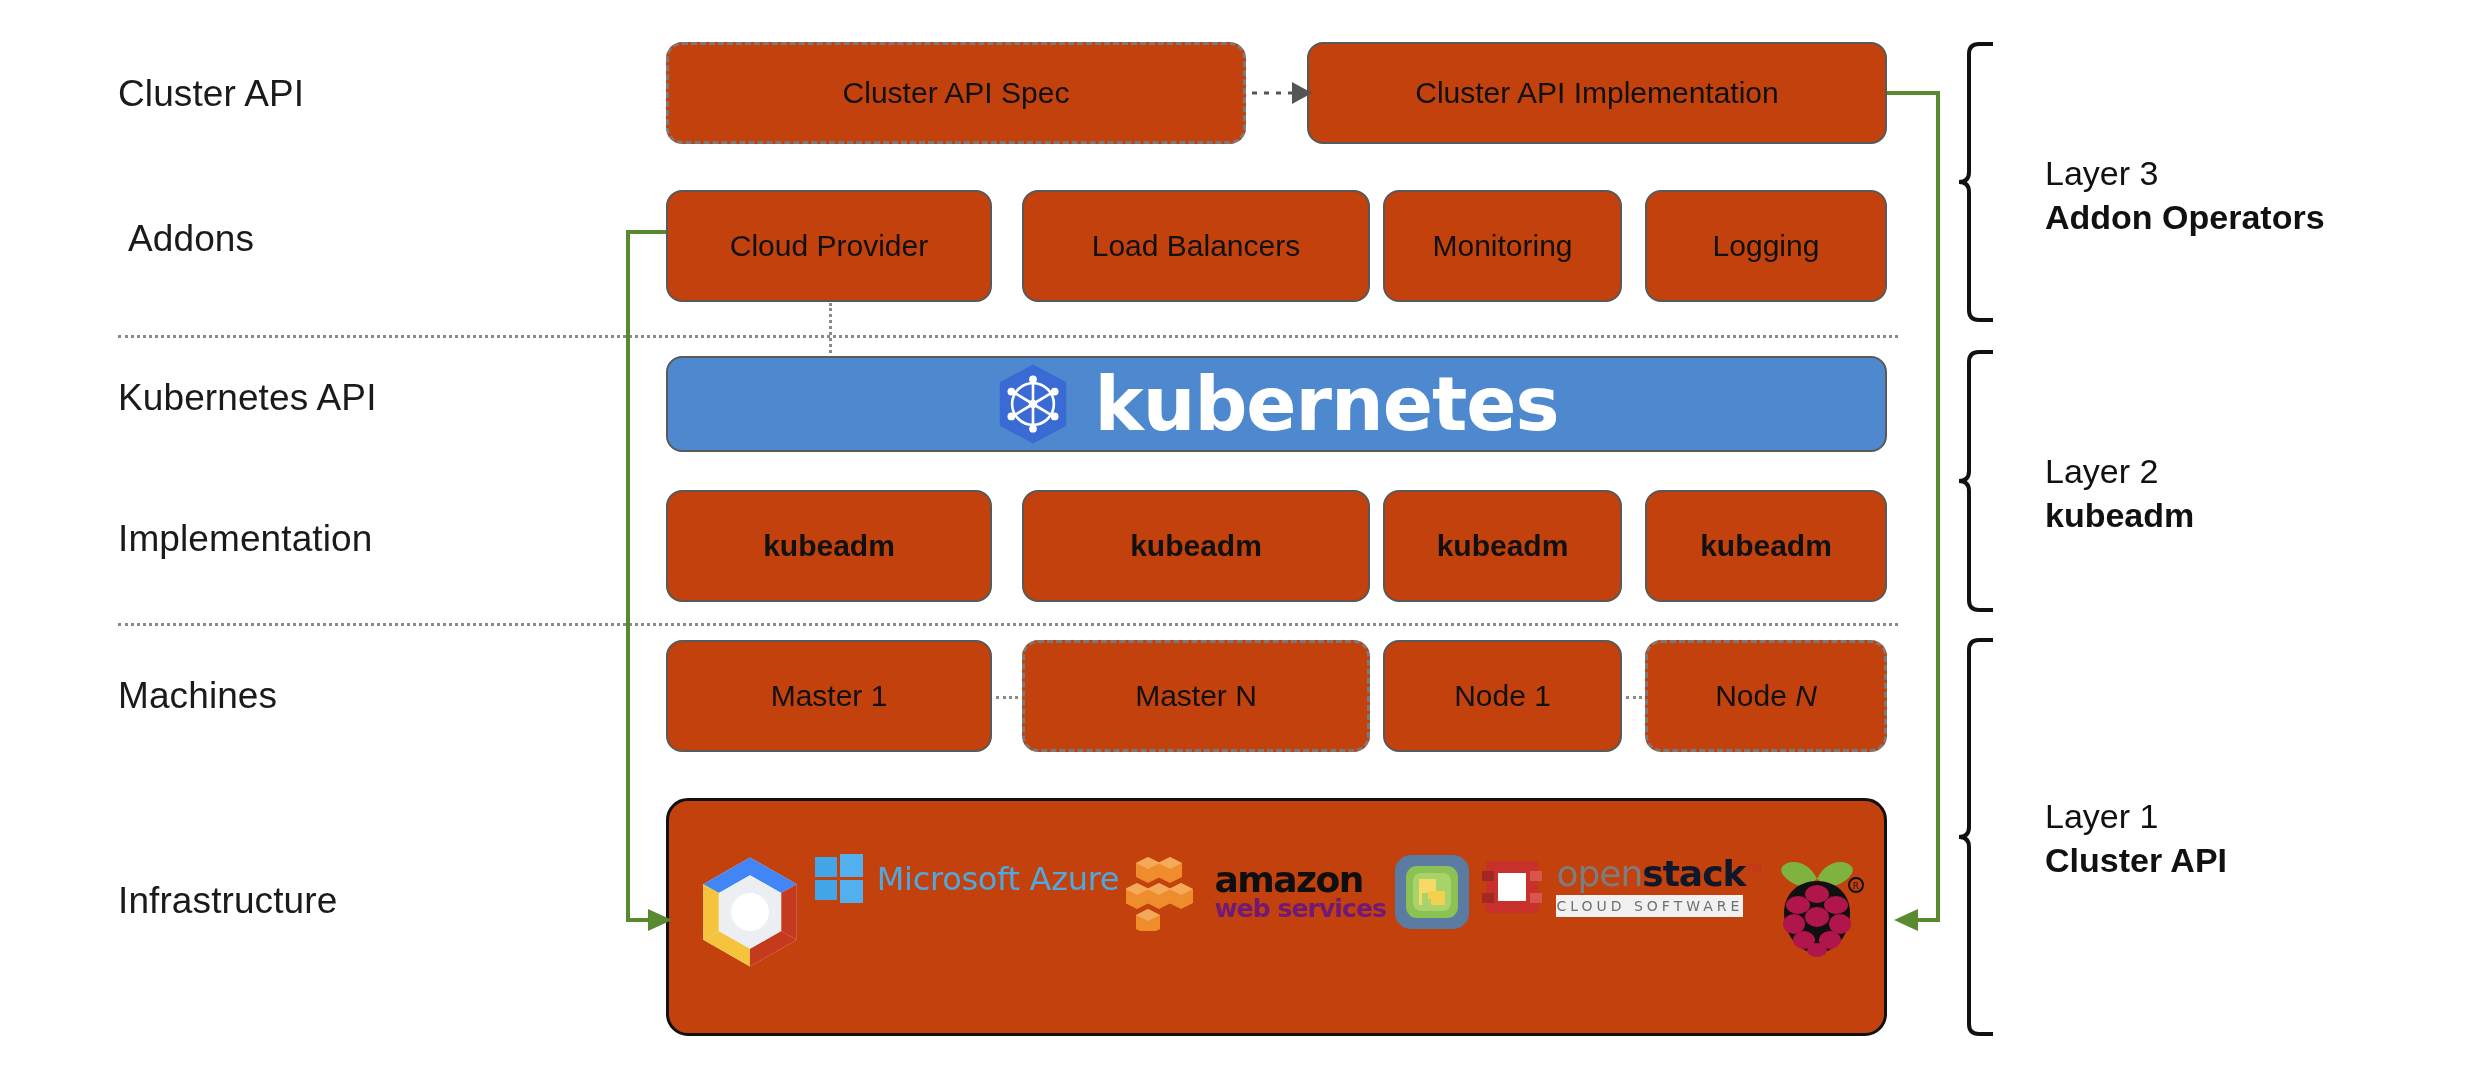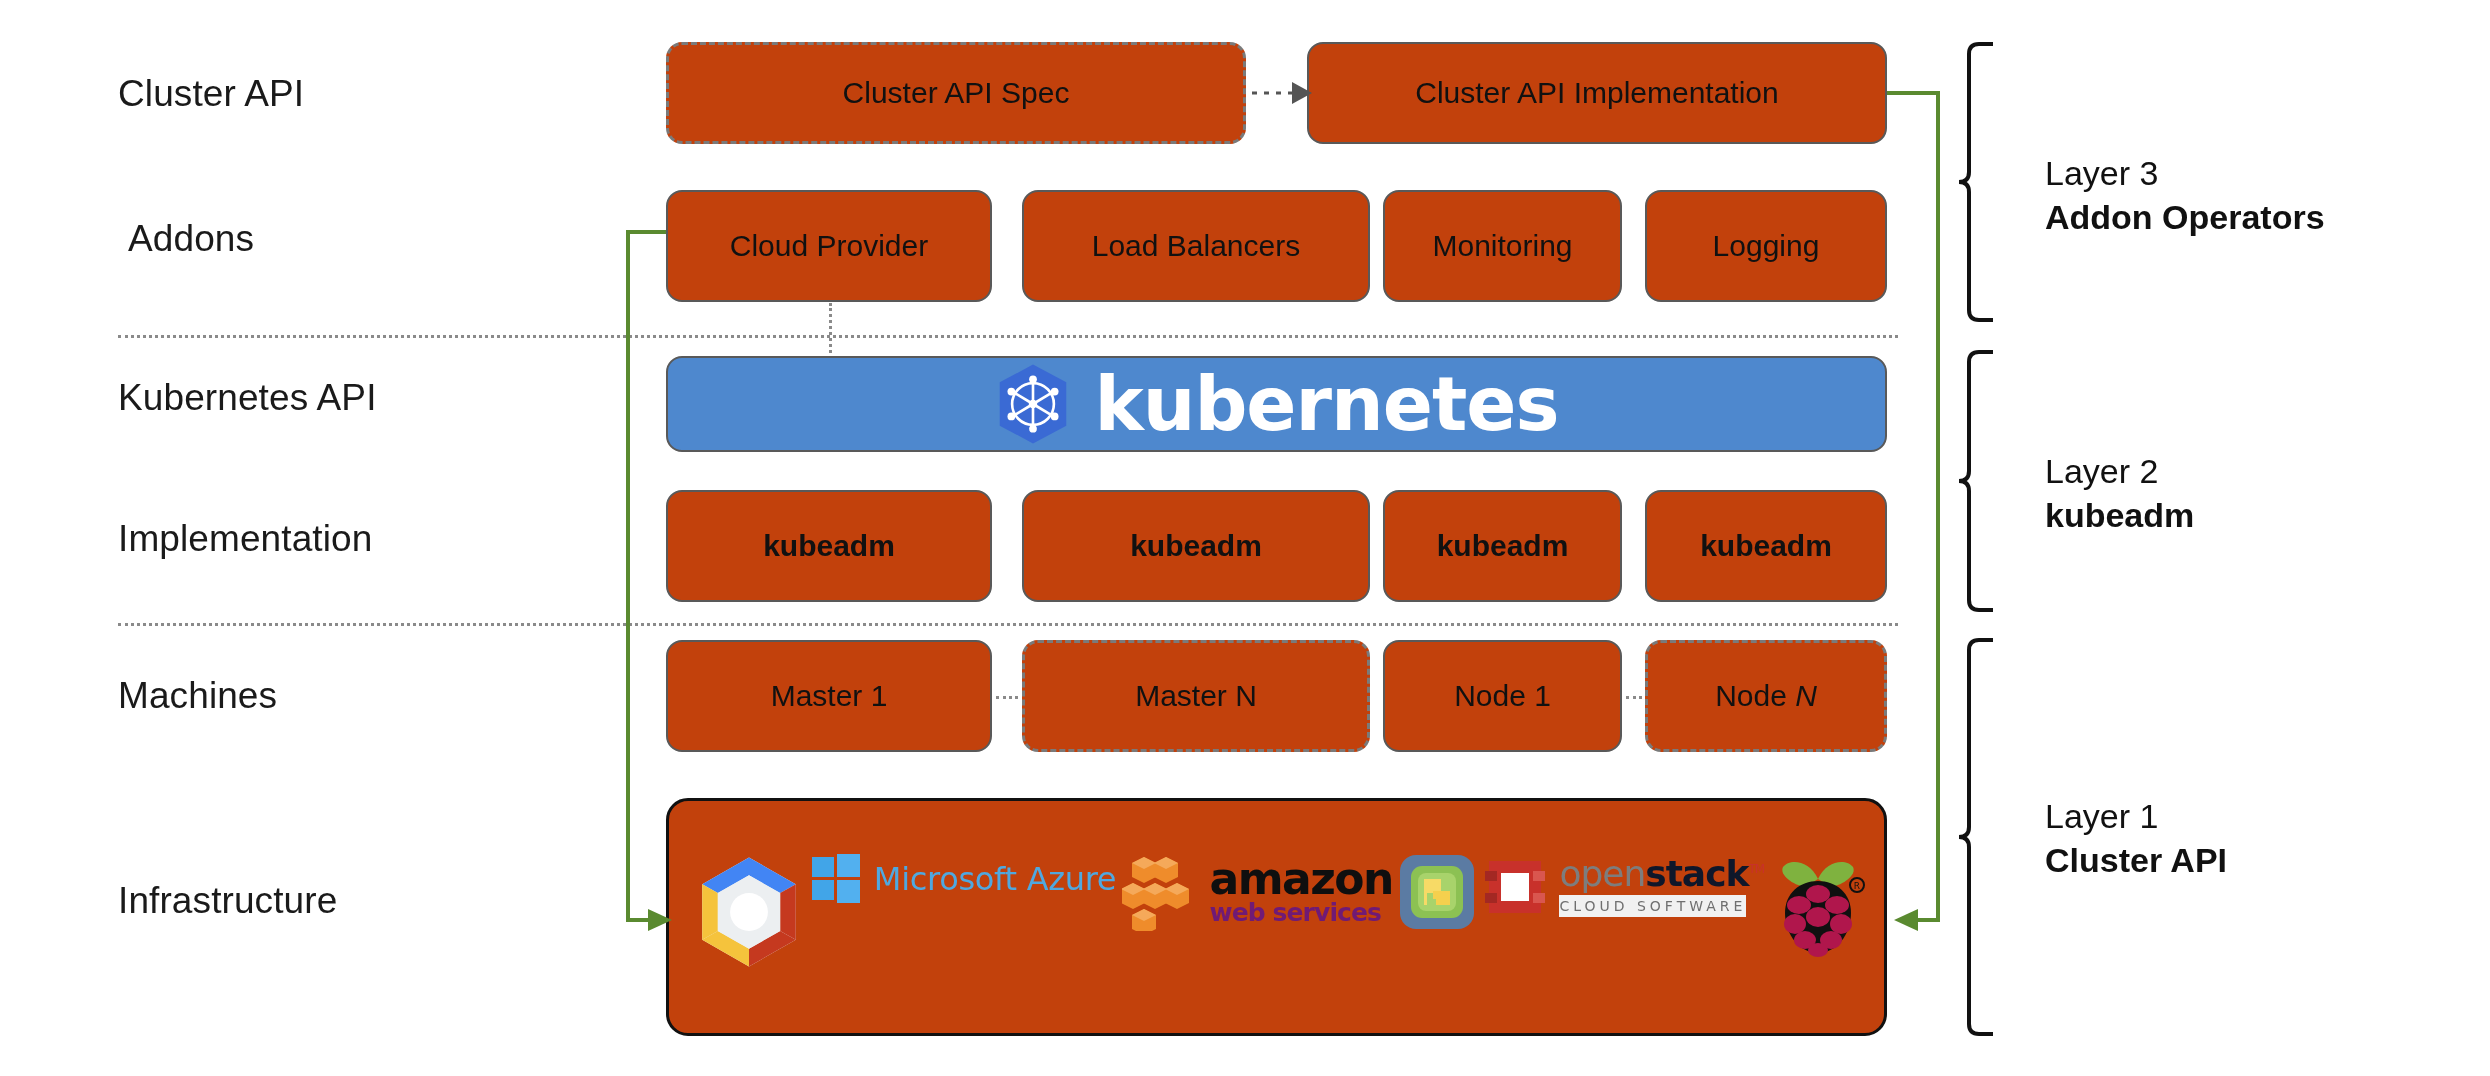--- a/index.html
+++ b/index.html
@@ -35,21 +35,21 @@
 
   
   .greensvg{position:absolute;left:0;top:0;width:2490px;height:1076px;
             pointer-events:none;}
 
   
   .logorow{position:absolute;display:flex;align-items:flex-start;}
   .logo{display:flex;align-items:center;justify-content:center;}
   .lbl{font-family:"DejaVu Sans",sans-serif;}
   .azure-txt{color:#4fa8e0;font-size:32px;letter-spacing:-.3px;}
-  .aws-a{font-weight:bold;font-size:44px;letter-spacing:-1.5px;color:#0f0f0f;line-height:.92;}
+  .aws-a{font-weight:bold;font-size:36px;letter-spacing:-1.5px;color:#0f0f0f;line-height:.92;}
   .aws-b{font-weight:bold;font-size:25px;letter-spacing:-.9px;color:#701a75;line-height:1;}
   .vm-top{font-size:40px;letter-spacing:-1.5px;line-height:.95;color:#0a0a0a;}
   .vm-top b{font-weight:bold;}
   .vm-sub{font-size:34px;color:#2b2b2b;line-height:1;letter-spacing:-.5px;}
   .os-top{font-size:36px;line-height:.95;letter-spacing:-1px;}
   .os-sub{font-size:14px;letter-spacing:4px;color:#6f6f6f;background:#f1f1f1;
           padding:3px 0;margin-top:4px;}
 </style>
 </head>
 <body>

